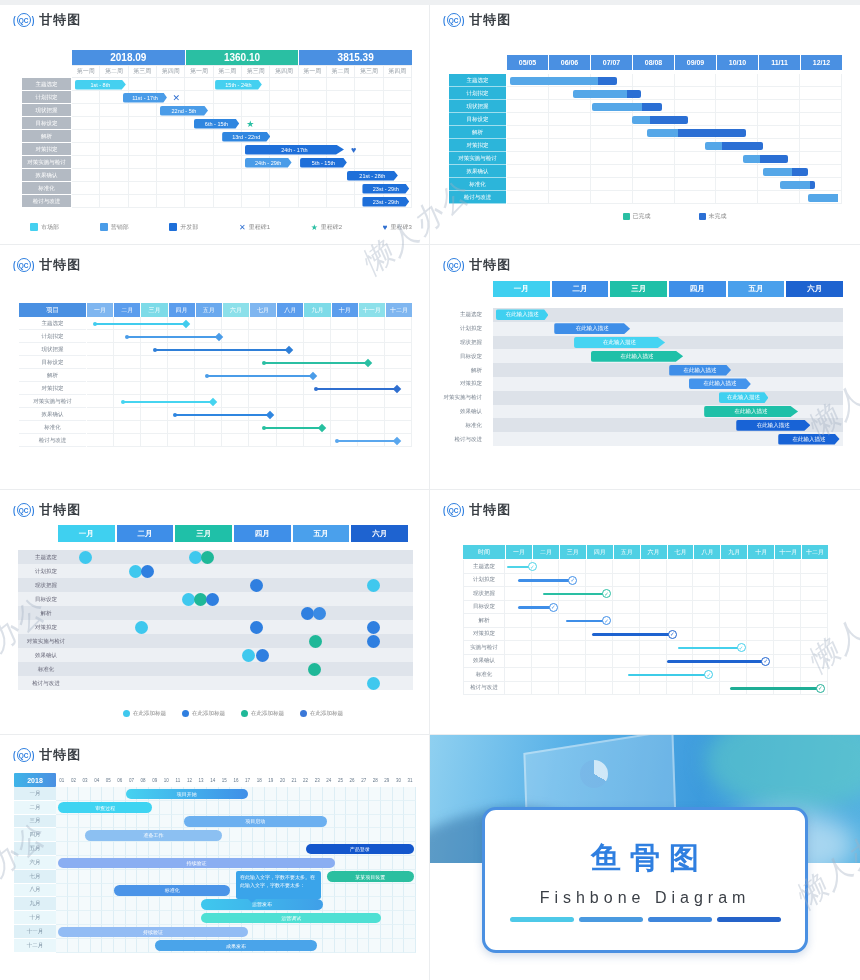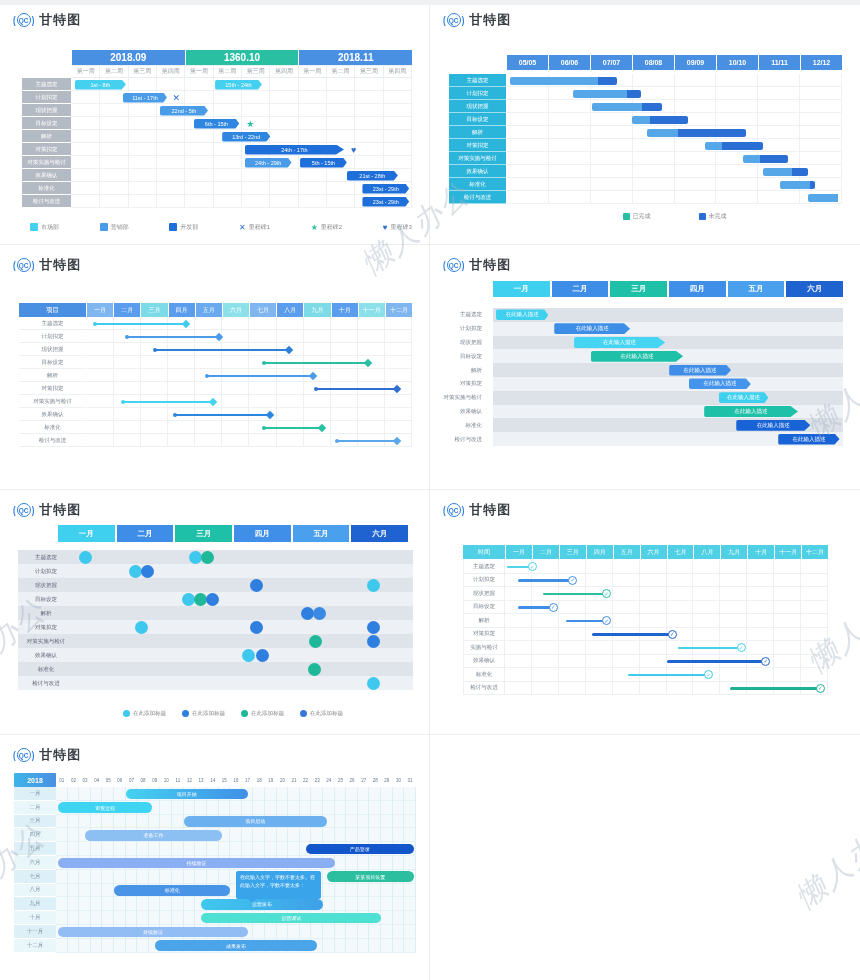--- a/index.html
+++ b/index.html
@@ -98,21 +98,21 @@
         <div class="logo">
           <div class="lp">(</div>
           <div class="lc">QC</div>
           <div class="lp">)</div>
         </div>
         <div class="ptitle">甘特图</div>
       </div>
       <div class="a mrow" style="left: 72px; top: 50px; width: 340px; height: 15px;">
         <div class="mcell" style="background: rgb(74, 144, 226);">2018.09</div>
         <div class="mcell" style="background: rgb(42, 191, 163);">1360.10</div>
-        <div class="mcell" style="background: rgb(74, 144, 226);">2018.11</div>
+        <div class="mcell" style="background: rgb(74, 144, 226);">3815.39</div>
       </div>
       <div class="a wrow" style="left: 72px; top: 65px; width: 340px; height: 13px;">
         <div class="wcell">第一周</div>
         <div class="wcell">第二周</div>
         <div class="wcell">第三周</div>
         <div class="wcell">第四周</div>
         <div class="wcell">第一周</div>
         <div class="wcell">第二周</div>
         <div class="wcell">第三周</div>
         <div class="wcell">第四周</div>
@@ -1486,20 +1486,39 @@
         <div class="daycell"></div>
         <div class="daycell"></div>
         <div class="daycell"></div>
         <div class="daycell"></div>
         <div class="daycell"></div>
       </div>
       <div class="a calbar" style="left: 154.71px; top: 205.4px; width: 162.581px; height: 10.5px; background: rgb(74, 164, 234);">成果发布</div>
       <div class="tooltip" style="left: 236px; top: 135.8px; width: 84.7742px; height: 28px; background: rgb(58, 164, 234);">在此输入文字，字数不要太多。在此输入文字，字数不要太多：</div>
     </section>
 
+  <section class="panel" style="left:430px;top:735px">
+    <div class="photo">
+      <div class="ph-cloud"></div>
+      <div class="ph-laptop"></div>
+      <div class="ph-pie"></div>
+      <div class="ph-hand"></div>
+      <div class="ph-glow"></div>
+    </div>
+    <div class="title-card">
+      <div class="tc-cn">鱼骨图</div>
+      <div class="tc-en">Fishbone Diagram</div>
+      <div class="dashes" id="title-dashes">
+          <div class="dash" style="position: static; background: rgb(78, 201, 232);"></div>
+          <div class="dash" style="position: static; background: rgb(74, 154, 224);"></div>
+          <div class="dash" style="position: static; background: rgb(63, 134, 220);"></div>
+          <div class="dash" style="position: static; background: rgb(37, 99, 201);"></div>
+        </div>
+    </div>
+  </section>
 
   <span class="wm" style="left:352px;top:208px">懒人办公</span>
   <span class="wm" style="left:798px;top:372px">懒人办公</span>
   <span class="wm" style="left:798px;top:606px">懒人办公</span>
   <span class="wm" style="left:786px;top:842px">懒人办公</span>
   <span class="wm" style="left:-72px;top:625px">懒人办公</span>
   <span class="wm" style="left:-72px;top:850px">懒人办公</span>
 </div>
 
 </body></html>

